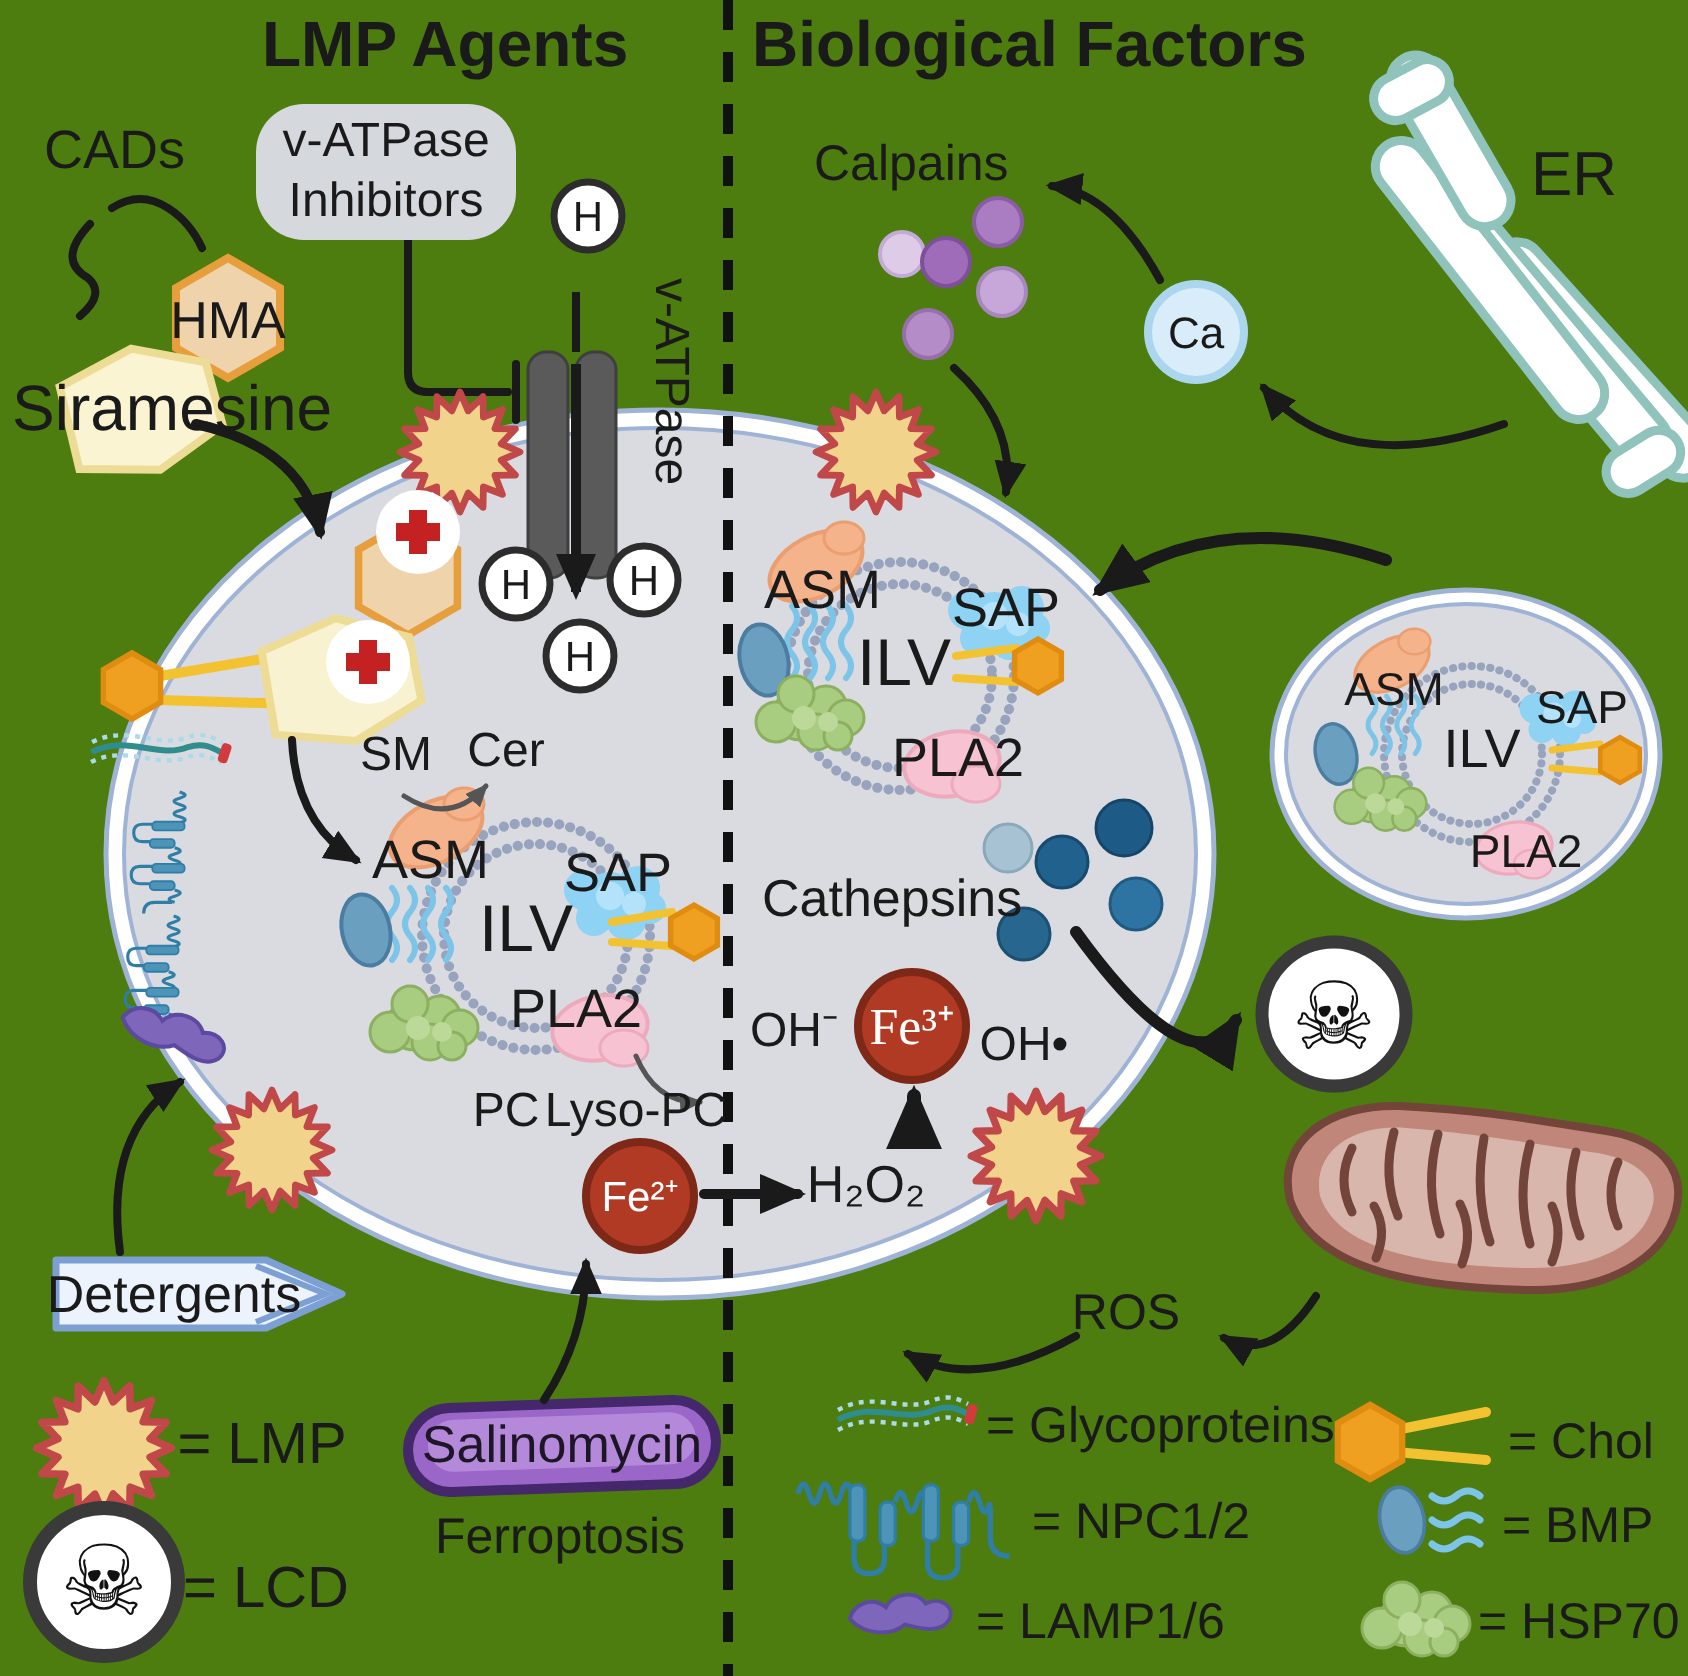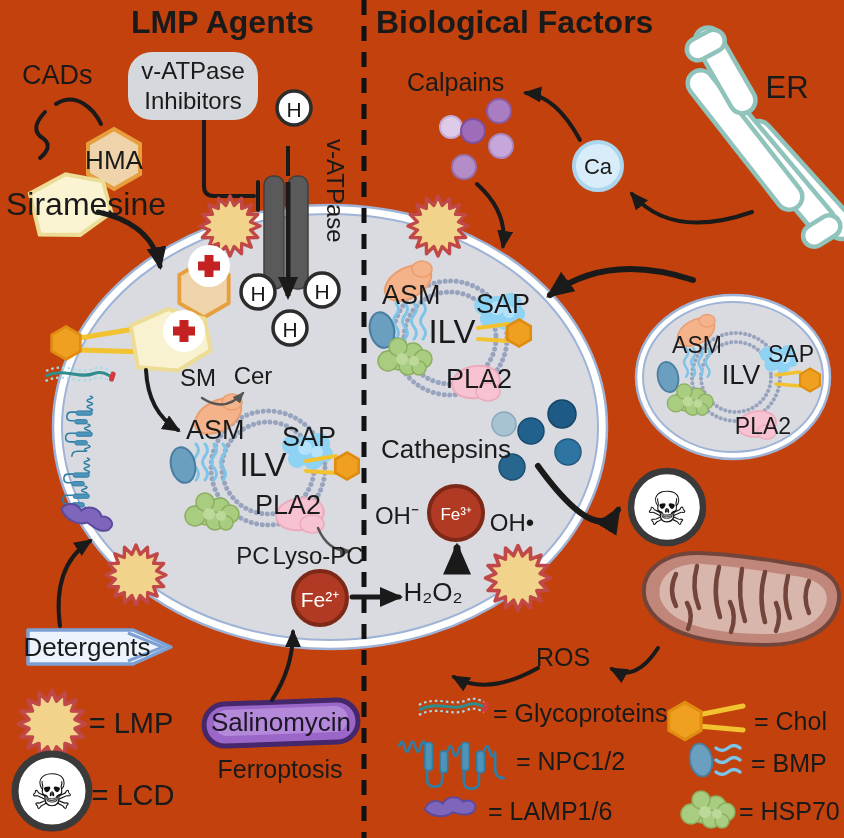--- a/index.html
+++ b/index.html
@@ -1,16 +1,16 @@
 <!DOCTYPE html>
 <html><head>
 <meta charset="utf-8">
 <style>
   html,body{margin:0;padding:0;background:#fff;}
-  #fig{position:relative;width:844px;height:838px;background:#c2410c;overflow:hidden;
+  #fig{position:relative;width:844px;height:838px;background:#4d7c0f;overflow:hidden;
        font-family:"Liberation Sans",sans-serif;color:#1a1a1a;}
   #art{position:absolute;left:0;top:0;}
   .lbl{position:absolute;white-space:nowrap;color:#1a1a1a;line-height:1;}
   .c{transform:translate(-50%,-50%);}
   .b{font-weight:700;}
   .w{color:#fff;}
 </style>
 </head>
 <body>
 
@@ -326,21 +326,21 @@
 <div class="lbl" style="left:407px;top:70px;font-size:25px;">Calpains</div>
 <div class="lbl c" style="left:598px;top:167px;font-size:22px;">Ca</div>
 <div class="lbl c" style="left:787px;top:87px;font-size:31px;">ER</div>
 
 <div class="lbl" style="left:382px;top:282px;font-size:27px;">ASM</div>
 <div class="lbl" style="left:476px;top:291px;font-size:27px;">SAP</div>
 <div class="lbl c" style="left:452px;top:331px;font-size:33px;">ILV</div>
 <div class="lbl" style="left:446px;top:366px;font-size:27px;">PLA2</div>
 <div class="lbl" style="left:381px;top:436px;font-size:26px;">Cathepsins</div>
 <div class="lbl c" style="left:397px;top:516px;font-size:24px;">OH⁻</div>
-<div class="lbl c w" style="left:456px;top:514px;font-size:17px;">Fe³⁺</div>
+<div class="lbl c w" style="left:456px;top:514px;font-size:26px;font-family:Liberation Serif, serif;">Fe³⁺</div>
 <div class="lbl c" style="left:512px;top:523px;font-size:24px;">OH•</div>
 <div class="lbl c" style="left:433px;top:592px;font-size:26px;">H₂O₂</div>
 <div class="lbl c" style="left:563px;top:657px;font-size:25px;">ROS</div>
 
 <div class="lbl c" style="left:697px;top:345px;font-size:23px;">ASM</div>
 <div class="lbl c" style="left:791px;top:354px;font-size:23px;">SAP</div>
 <div class="lbl c" style="left:741px;top:375px;font-size:27px;">ILV</div>
 <div class="lbl c" style="left:763px;top:426px;font-size:23px;">PLA2</div>
 
 <div class="lbl" style="left:493px;top:701px;font-size:25px;">= Glycoproteins</div>

